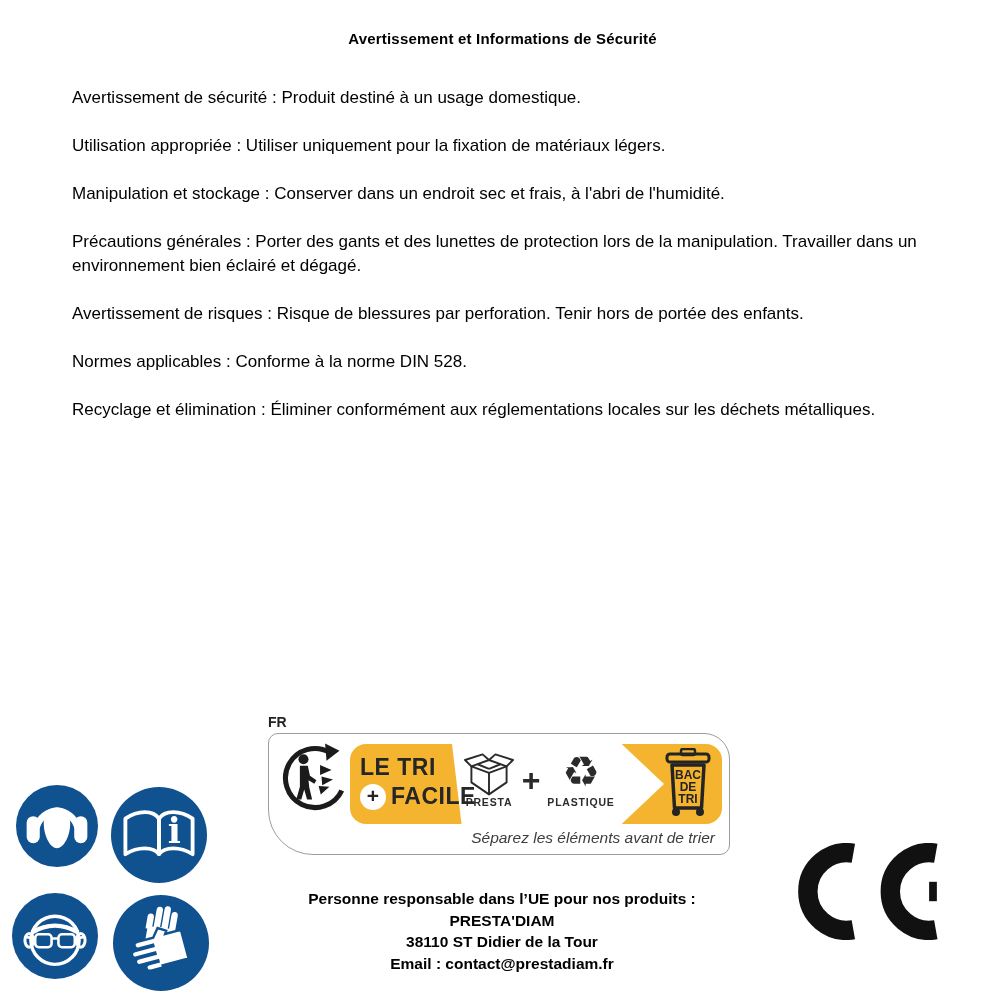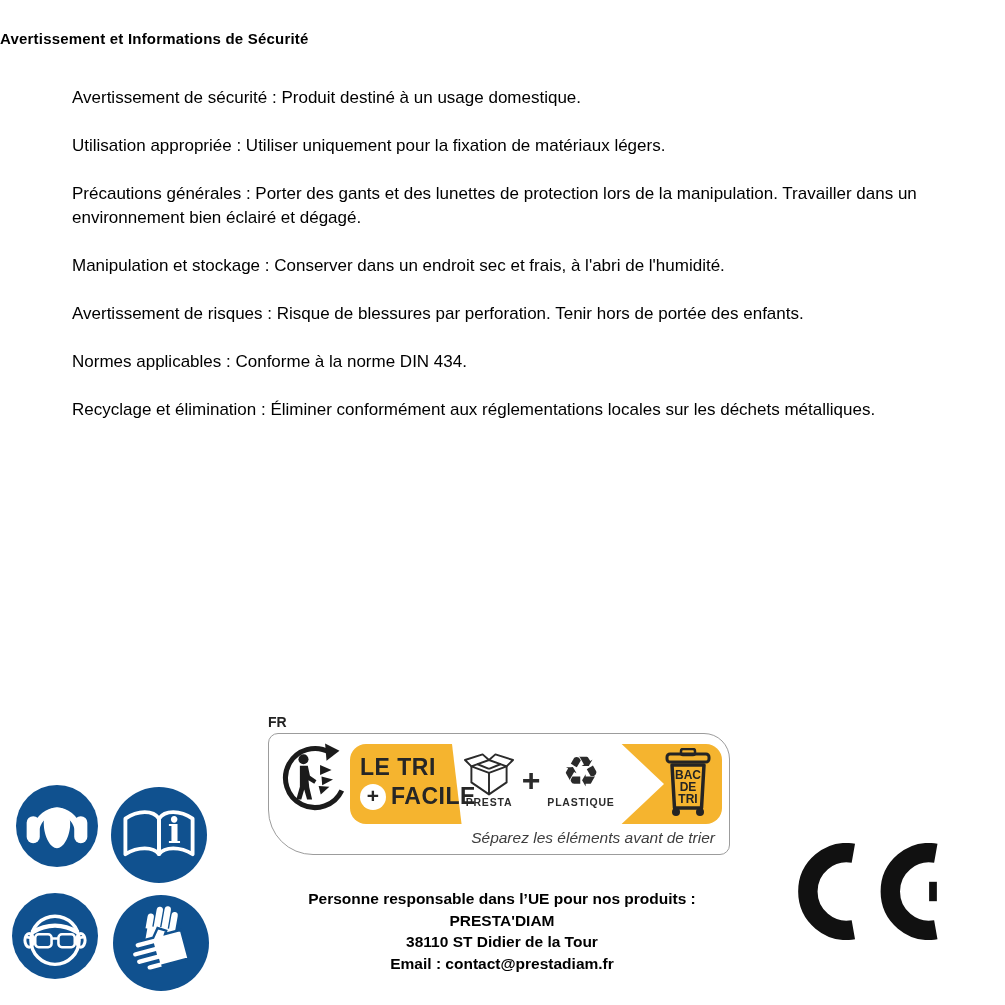--- a/index.html
+++ b/index.html
@@ -1,19 +1,19 @@
 <!DOCTYPE html>
 <html><head>
 <meta charset="utf-8">
 <style>
   * { margin:0; padding:0; box-sizing:border-box; }
   html,body { width:1005px; height:1005px; background:#fff; }
   body { position:relative; font-family:"Liberation Sans", sans-serif; color:#000; overflow:hidden; }
 
-  .page-title { position:absolute; top:30px; left:0; width:1005px; text-align:left;
+  .page-title { position:absolute; top:30px; left:0; width:1005px; text-align:center;
                 font-size:15px; font-weight:bold; letter-spacing:0.2px; }
 
   .body-text { position:absolute; top:86px; left:72px; width:882px; font-size:17px; line-height:24px; }
   .body-text p { margin-bottom:24px; }
 
   
   .safety-icon { position:absolute; }
   .safety-icon svg { display:block; width:100%; height:100%; }
 
   
@@ -51,24 +51,24 @@
   .ce-mark svg { display:block; width:100%; height:100%; }
 </style>
 </head>
 <body>
 
 <div class="page-title">Avertissement et Informations de Sécurité</div>
 
 <div class="body-text">
   <p>Avertissement de sécurité : Produit destiné à un usage domestique.</p>
   <p>Utilisation appropriée : Utiliser uniquement pour la fixation de matériaux légers.</p>
+  <p>Manipulation et stockage : Conserver dans un endroit sec et frais, à l'abri de l'humidité.</p>
   <p>Précautions générales : Porter des gants et des lunettes de protection lors de la manipulation. Travailler dans un environnement bien éclairé et dégagé.</p>
-  <p>Manipulation et stockage : Conserver dans un endroit sec et frais, à l'abri de l'humidité.</p>
   <p>Avertissement de risques : Risque de blessures par perforation. Tenir hors de portée des enfants.</p>
-  <p>Normes applicables : Conforme à la norme DIN 434.</p>
+  <p>Normes applicables : Conforme à la norme DIN 528.</p>
   <p>Recyclage et élimination : Éliminer conformément aux réglementations locales sur les déchets métalliques.</p>
 </div>
 
 <div class="safety-icon" style="left:16px; top:785px; width:82px; height:82px;">
   <svg viewBox="0 0 100 100">
     <circle cx="50" cy="50" r="50" fill="#10518F"></circle>
     <path d="M25 52 A26 28 0 0 1 75 52" stroke="#fff" stroke-width="8" fill="none"></path>
     <path d="M50 27 C62 27 67 38 66 50 C65 64 58 77 50 77 C42 77 35 64 34 50 C33 38 38 27 50 27 Z" fill="#fff"></path>
     <rect x="13" y="38" width="16" height="33" rx="8" fill="#fff"></rect>
     <rect x="71" y="38" width="16" height="33" rx="8" fill="#fff"></rect>

